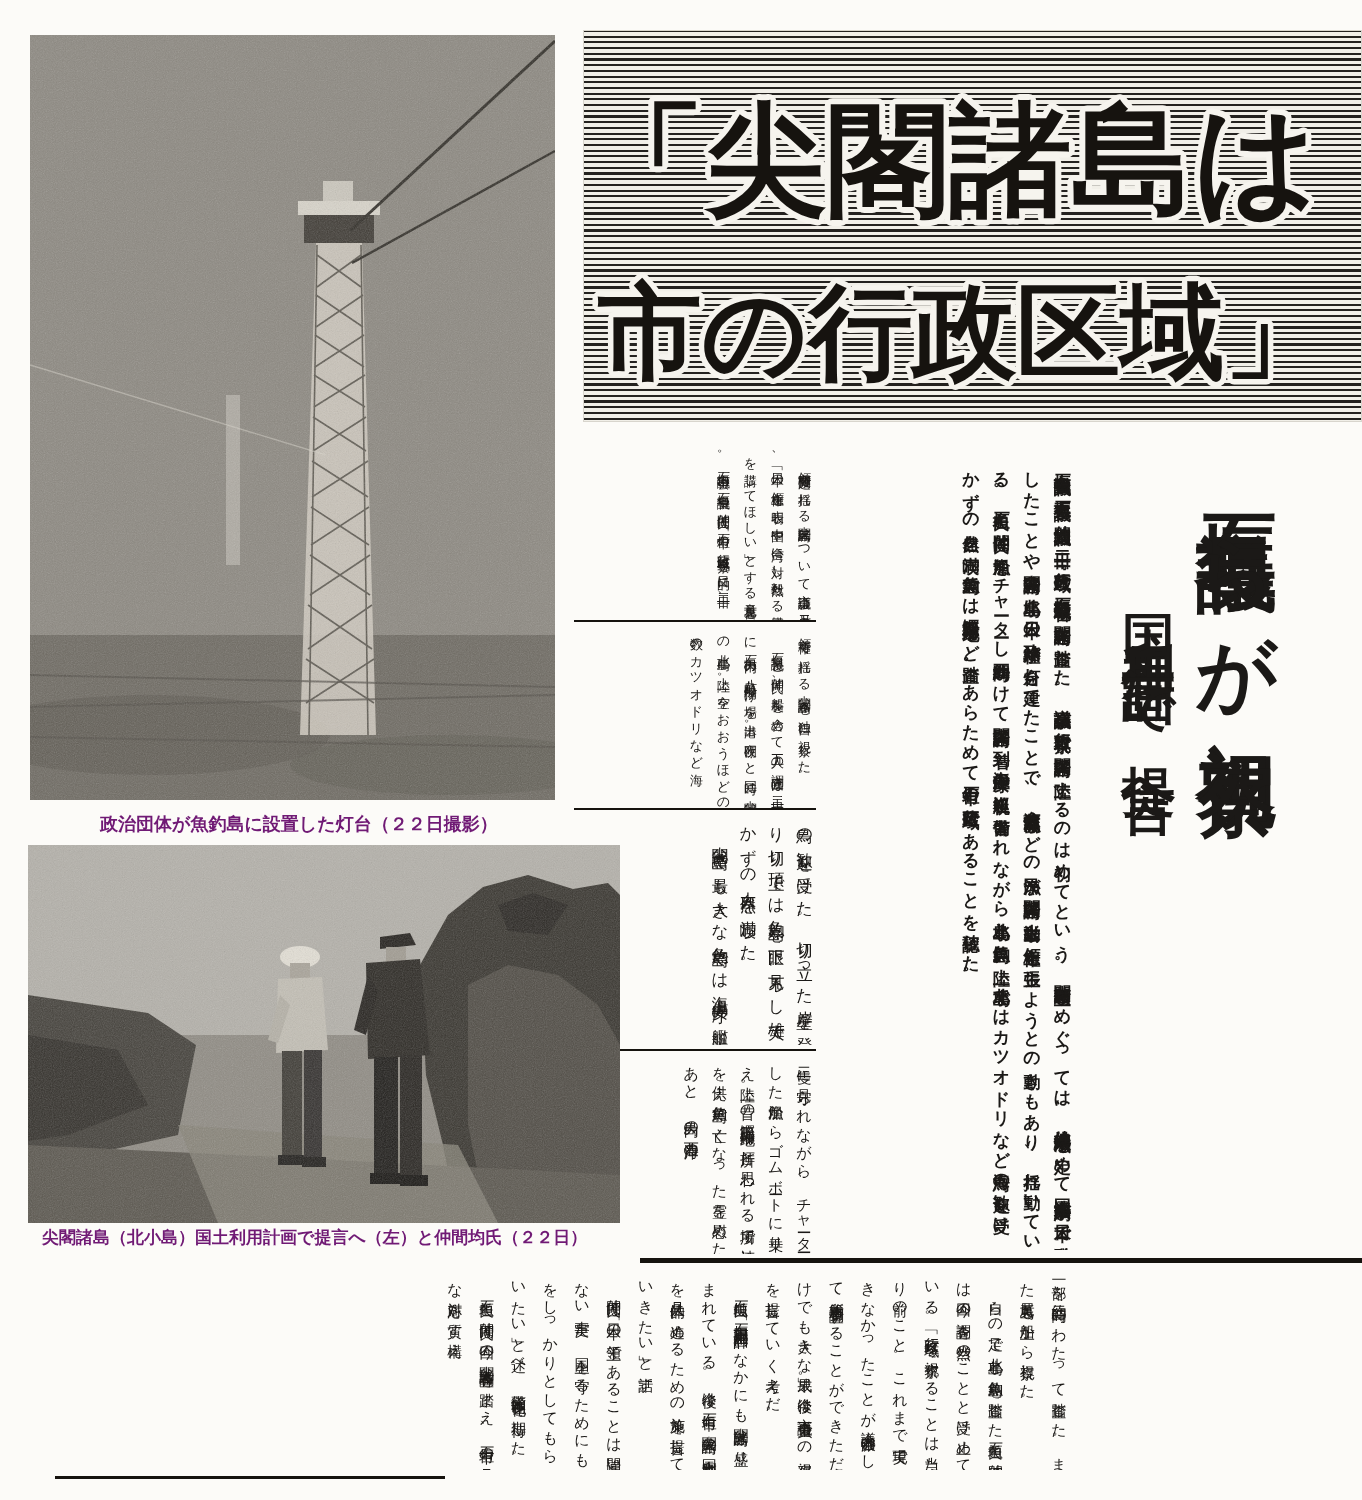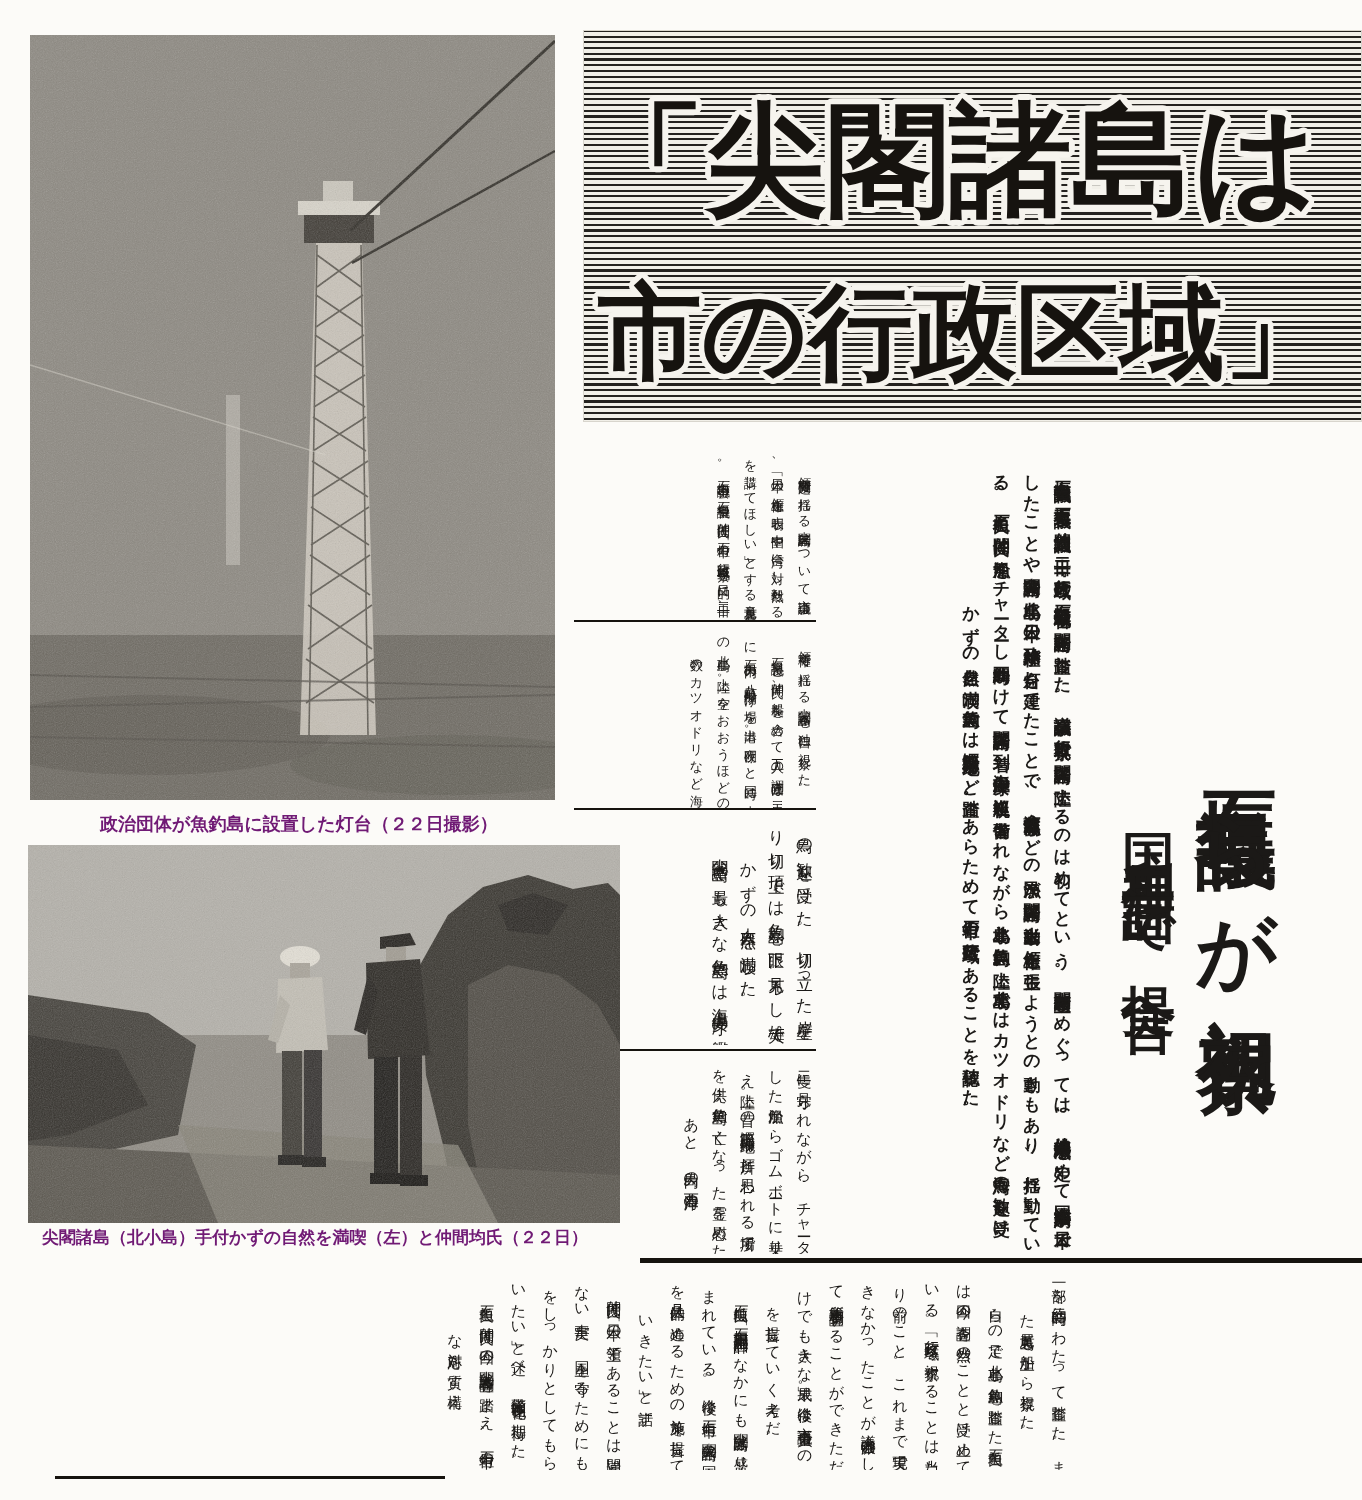--- a/index.html
+++ b/index.html
@@ -1,21 +1,21 @@
 <!DOCTYPE html>
 <html lang="ja"><head>
 <meta charset="utf-8">
 <style>
   html,body{margin:0;padding:0;background:#e8e6e0;}
   #page{
     position:relative; width:1362px; height:1500px;
     background:#fcfbf8; overflow:hidden;
     font-family:"DejaVu Serif", serif; color:#1b1917;
   }
-  .abs{position:absolute;text-align:center;}
+  .abs{position:absolute;}
   
   .banner{
     left:583px; top:30px; width:779px; height:392px;
     background:repeating-linear-gradient(
       to bottom,
       #24221f 0px, #24221f 2.1px,
       #f1efe8 2.1px, #f1efe8 5.7px);
     box-shadow:0 0 0 1px #d8d5cd inset;
   }
   .banner svg{display:block;}
@@ -184,21 +184,21 @@
         <path d="M338,118 L392,114 L402,210 L340,214 Z" fill="#2e2b26"></path>
         <path d="M340,130 L326,185 L338,190 L350,145 Z" fill="#282521"></path>
         <rect x="346" y="212" width="24" height="118" fill="#211f1c"></rect>
         <rect x="372" y="210" width="22" height="120" fill="#2a2723"></rect>
         <rect x="342" y="328" width="30" height="11" fill="#1a1815"></rect>
         <rect x="372" y="330" width="28" height="11" fill="#1a1815"></rect>
       </g>
       <rect x="0" y="0" width="592" height="378" filter="url(#grain)" opacity="0.5"></rect>
     </svg>
   </div>
-  <div class="abs caption cap-bottom">尖閣諸島（北小島）手付かずの自然を満喫（左）と仲間均氏（２２日）</div>
+  <div class="abs caption cap-bottom">尖閣諸島（北小島）国土利用計画で提言へ（左）と仲間均氏（２２日）</div>
 
   <div class="abs rule" style="left:640px; top:1258px; width:722px; height:5px;"></div>
   <div class="abs vtext cont">一部を約二時間にわたって踏査した。また黄尾島も船上から視察した。
 　自らの足で北小島と魚釣島を踏査した石垣氏と仲間氏は今回の調査を当然のことと受け止めている。「行政区域を視察することは当たり前のこと。これまで実現できなかったことが議会内会派として所管事務調査することができただけでも大きな成果」。今後は市議会全員での視察を提言していく考えだ。
 　石垣氏は「石垣市国土利用計画のなかにも尖閣諸島は盛り込まれている。今後は石垣市に尖閣諸島の国土利用計画を具体的に進めるための施策を提言していきたい」と話す。
 　仲間氏は「日本の領土であることは間違いない事実だ。国土を守るためにも警備をしっかりとしてもらいたい」と述べ、警備体制強化を期待した。
 　石垣氏と仲間氏は今回の尖閣諸島調査を踏まえ、石垣市の具体的な対応を質す構え。</div>
   <div class="abs rule" style="left:55px; top:1476px; width:390px; height:3px;"></div>
 
 </div>

